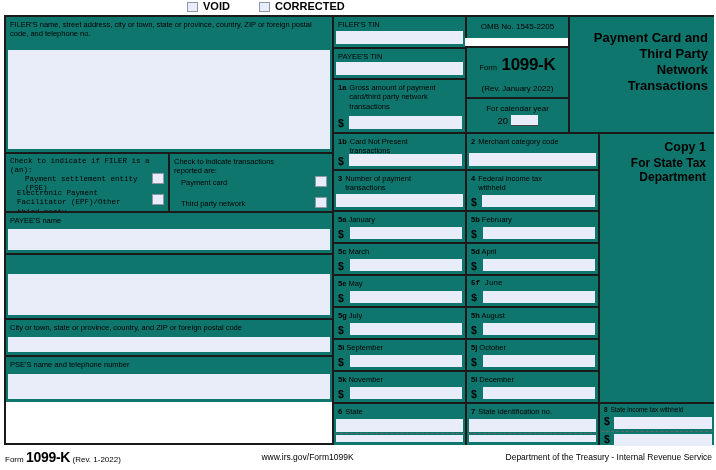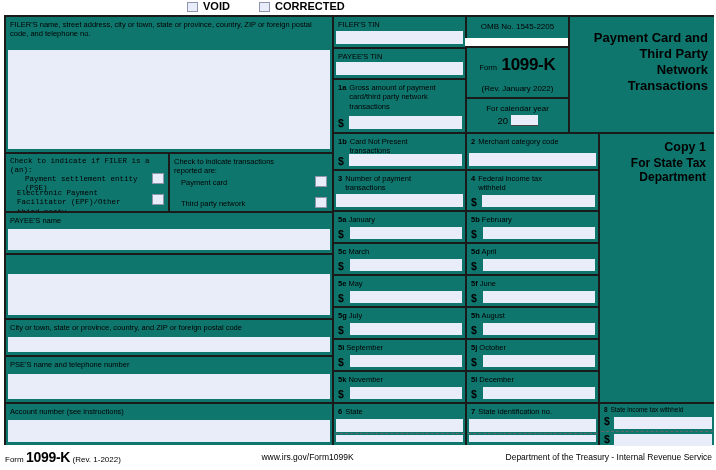--- a/index.html
+++ b/index.html
@@ -66,24 +66,20 @@
   <div class="cell" style="left:4px;top:318px;width:328px;height:37px;">
     <div class="lbl">City or town, state or province, country, and ZIP or foreign postal code</div>
     <div class="fill" style="left:2px;right:2px;top:17px;bottom:3px;"></div>
   </div>
 
   <div class="cell" style="left:4px;top:355px;width:328px;height:47px;">
     <div class="lbl">PSE'S name and telephone number</div>
     <div class="fill" style="left:2px;right:2px;top:17px;bottom:3px;"></div>
   </div>
 
-  <div class="cell" style="left:4px;top:402px;width:328px;height:43px;">
-    <div class="lbl">Account number (see instructions)</div>
-    <div class="fill" style="left:2px;right:2px;top:16px;bottom:3px;"></div>
-  </div>
 
   <div class="cell" style="left:332px;top:15px;width:133px;height:32px;">
     <div class="lbl">FILER'S TIN</div>
     <div class="fill" style="left:2px;right:2px;bottom:3px;height:13px;"></div>
   </div>
 
   <div class="cell" style="left:332px;top:47px;width:133px;height:31px;text-decoration:underline;">
     <div class="lbl">PAYEE'S TIN</div>
     <div class="fill" style="left:2px;right:2px;bottom:3px;height:13px;"></div>
   </div>
@@ -169,21 +165,21 @@
   <div class="cell" style="left:465px;top:242px;width:133px;height:32px;">
     <div class="lbl"><span class="num">5d</span> <span>April</span></div>
     <span class="usd" style="bottom:2px;">$</span>
     <div class="fill" style="left:16px;right:3px;bottom:3px;height:12px;"></div>
   </div>
   <div class="cell" style="left:332px;top:274px;width:133px;height:32px;">
     <div class="lbl"><span class="num">5e</span> <span>May</span></div>
     <span class="usd" style="bottom:2px;">$</span>
     <div class="fill" style="left:16px;right:3px;bottom:3px;height:12px;"></div>
   </div>
-  <div class="cell" style="left:465px;top:274px;width:133px;height:32px;">
+  <div class="cell" style="left:465px;top:274px;width:133px;height:32px;font-family:Liberation Mono, monospace;">
     <div class="lbl"><span class="num">5f</span> <span>June</span></div>
     <span class="usd" style="bottom:2px;">$</span>
     <div class="fill" style="left:16px;right:3px;bottom:3px;height:12px;"></div>
   </div>
   <div class="cell" style="left:332px;top:306px;width:133px;height:32px;">
     <div class="lbl"><span class="num">5g</span> <span>July</span></div>
     <span class="usd" style="bottom:2px;">$</span>
     <div class="fill" style="left:16px;right:3px;bottom:3px;height:12px;"></div>
   </div>
   <div class="cell" style="left:465px;top:306px;width:133px;height:32px;">

